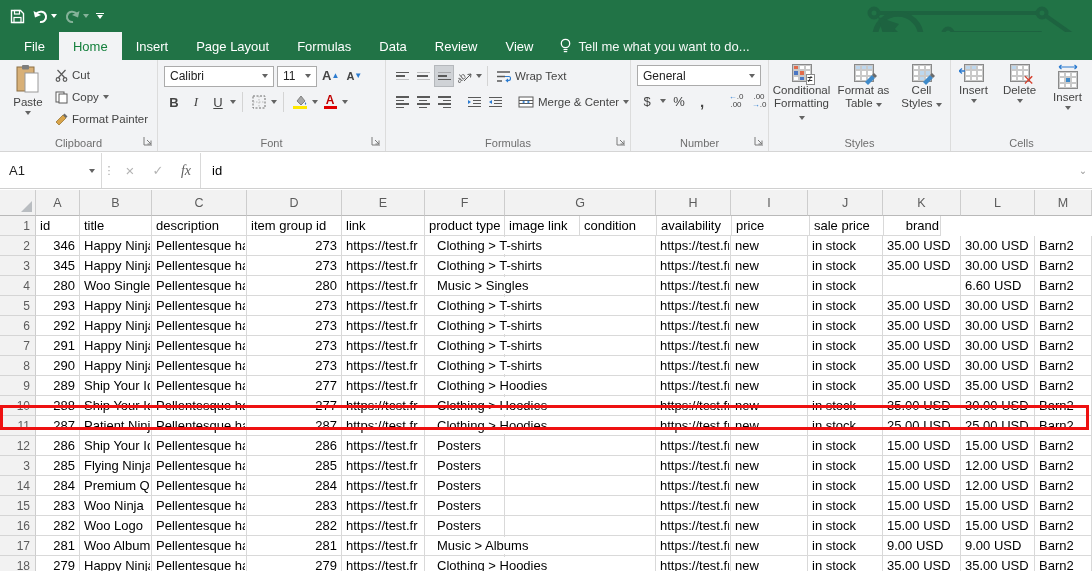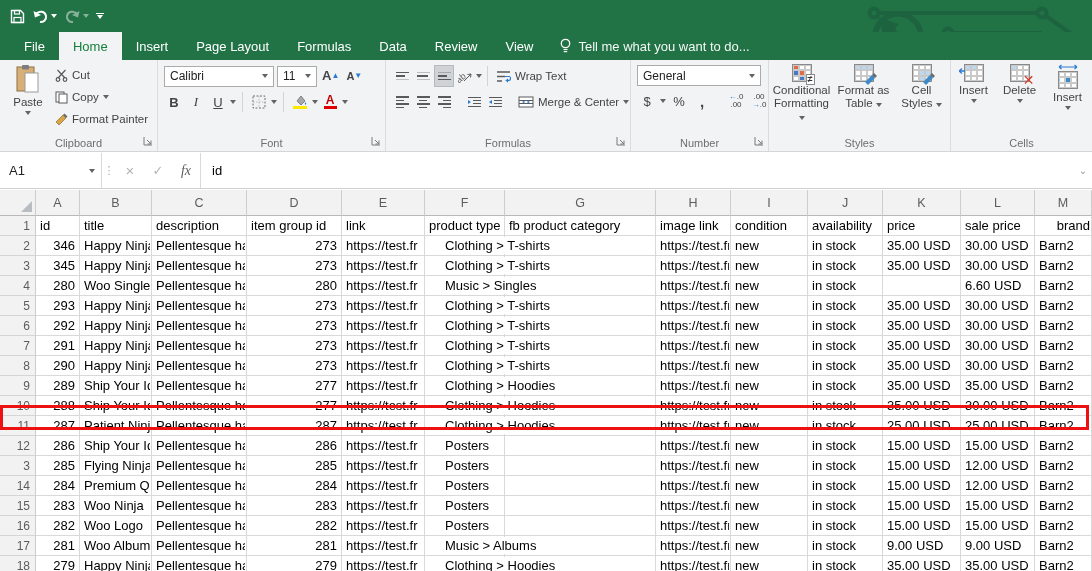--- a/index.html
+++ b/index.html
@@ -64,21 +64,21 @@
     font-size:12.5px; display:flex; align-items:center; justify-content:center; cursor:pointer; }
   #corner { position:relative; background:#f2f2f2; border-right:1px solid #cdcdcd; border-bottom:1px solid #b9b9b9; cursor:pointer; }
   #corner:after { content:""; position:absolute; right:3px; bottom:3px; border-left:11px solid transparent; border-bottom:11px solid #b9bdc1; }
   .grow { display:flex; height:20px; }
   .rh { background:#f2f2f2; border-right:1px solid #cdcdcd; border-bottom:1px solid #d5d5d5; color:#5c5c5c;
     font-size:12px; display:flex; align-items:center; justify-content:flex-end; padding-right:5px; cursor:pointer; }
   .cell { position:relative; border-right:1px solid #d9d9d9; border-bottom:1px solid #d9d9d9;
     font-size:13px; color:#000; background:#fff; cursor:cell; }
   .cell .clip { position:absolute; left:4px; right:1px; top:0; height:19px; line-height:19px; overflow:hidden; white-space:nowrap; }
   .cell .num { text-align:right; right:4px; left:1px; }
-  .cell .ovf { position:absolute; left:20px; top:1px; height:17px; line-height:17px; white-space:nowrap; background:#fff; z-index:2; padding-right:1px; }
+  .cell .ovf { position:absolute; left:12px; top:1px; height:17px; line-height:17px; white-space:nowrap; background:#fff; z-index:2; padding-right:1px; }
   #red-frame { position:absolute; left:0; top:215px; width:1089px; height:25px; border:3px solid #ee1111; z-index:6; pointer-events:none; }
 </style>
 </head>
 <body>
 
 <div id="app">
 
   <div id="titlebar">
     <div id="qat">
       <span class="qat-btn" title="Save">
@@ -544,23 +544,20 @@
           </div>
           <div class="cell" style="width: 95px;">
             <span class="clip">item group id</span>
           </div>
           <div class="cell" style="width: 83px;">
             <span class="clip">link</span>
           </div>
           <div class="cell" style="width: 80px;">
             <span class="clip">product type</span>
           </div>
-          <div class="cell" style="width: 151px;">
-            <span class="clip">fb product category</span>
-          </div>
           <div class="cell" style="width: 75px;">
             <span class="clip">image link</span>
           </div>
           <div class="cell" style="width: 77px;">
             <span class="clip">condition</span>
           </div>
           <div class="cell" style="width: 75px;">
             <span class="clip">availability</span>
           </div>
           <div class="cell" style="width: 78px;">

